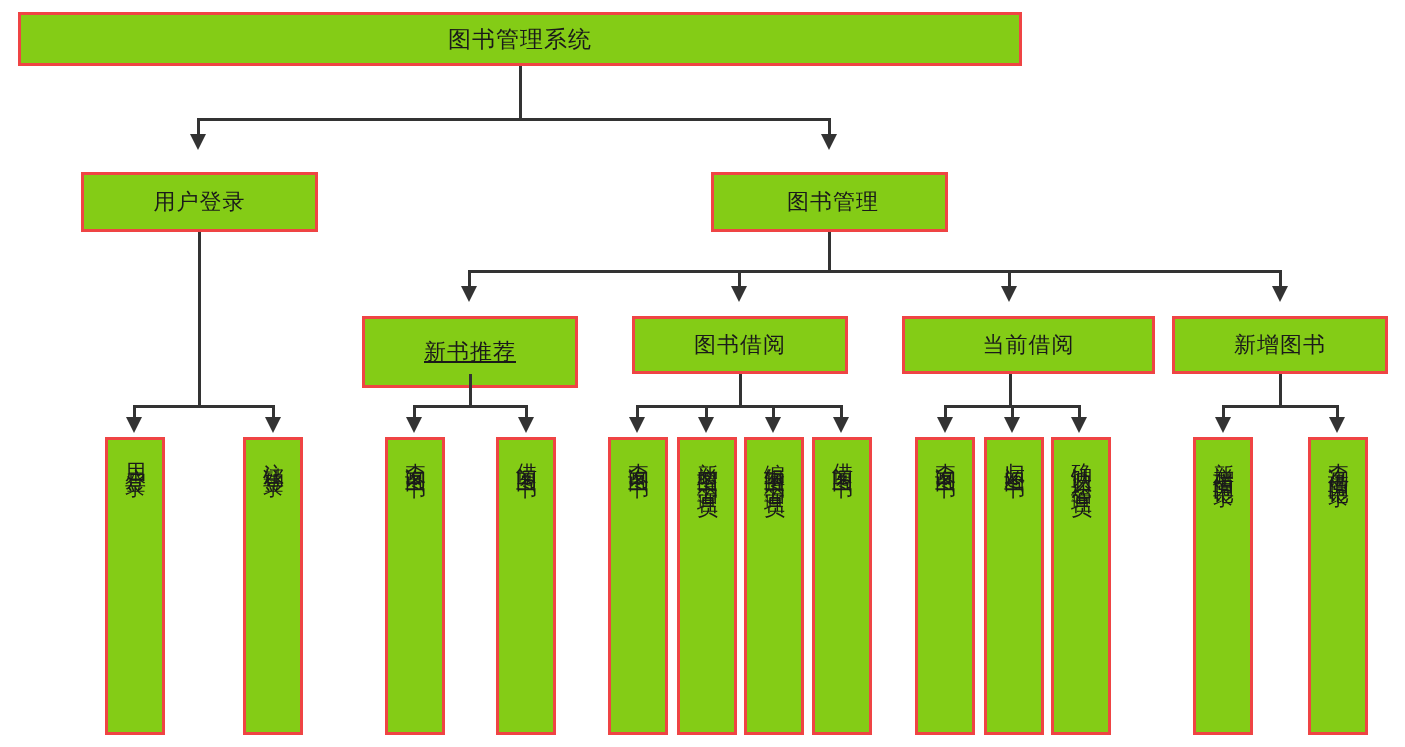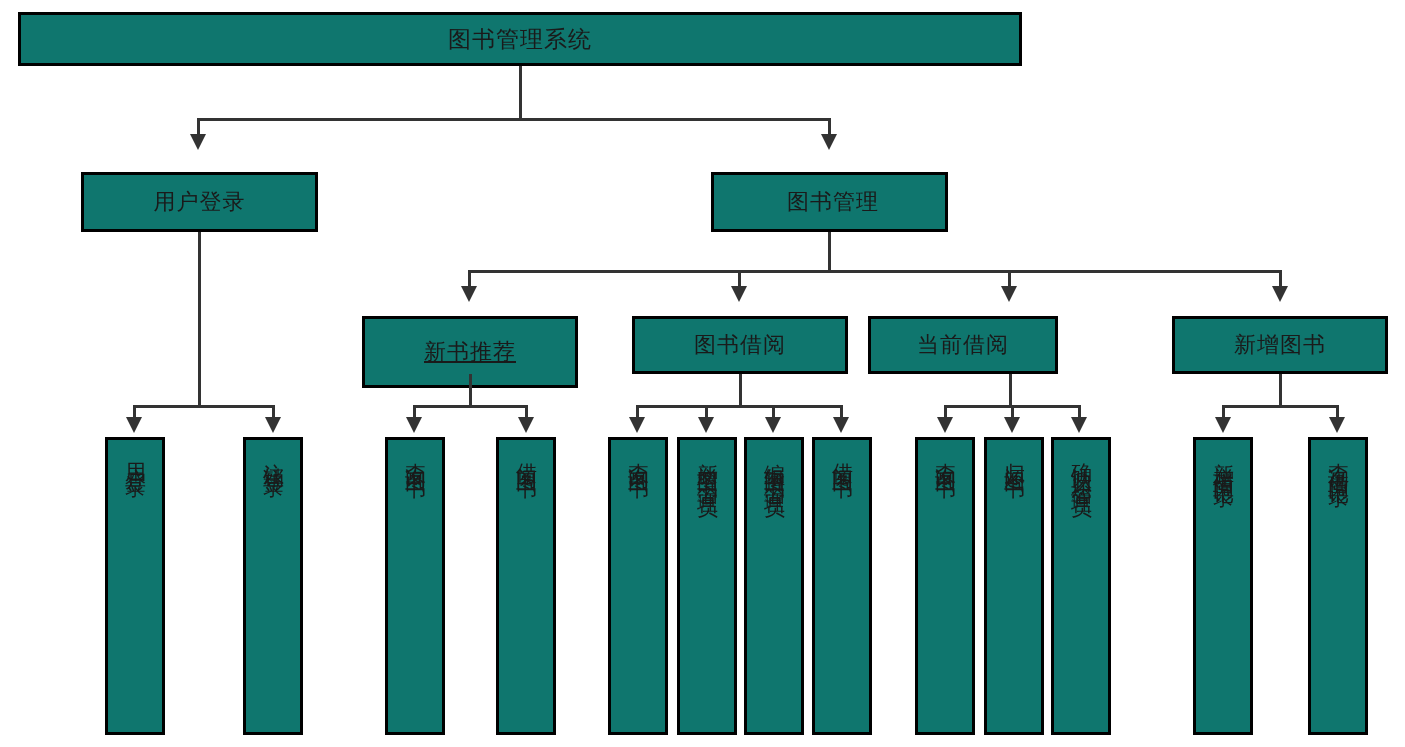--- a/index.html
+++ b/index.html
@@ -15,22 +15,22 @@
     position: relative;
     width: 1405px;
     height: 747px;
     background: #ffffff;
     overflow: hidden;
   }
   
   .node {
     position: absolute;
     box-sizing: border-box;
-    background: #0f766e;
-    border: 3px solid #000000;
+    background: #84cc16;
+    border: 3px solid #ef4444;
     display: flex;
     align-items: center;
     justify-content: center;
     color: #1a1a1a;
   }
   .node.lvl1 { border-width: 3px; }
   .node.lvl2 { border-width: 3px; }
   .node.lvl3 { border-width: 3px; }
   .node.leaf { border-width: 3px; }
 
@@ -131,21 +131,21 @@
   <div class="arrow" style="left:1001px; top:286px;"></div>
   <div class="ln v" style="left:1279px; top:270px; width:3px; height:18px;"></div>
   <div class="arrow" style="left:1272px; top:286px;"></div>
 
   <div class="node lvl3" style="left:362px; top:316px; width:216px; height:72px;text-decoration:underline;">
     <span class="label">新书推荐</span>
   </div>
   <div class="node lvl3" style="left:632px; top:316px; width:216px; height:58px;">
     <span class="label">图书借阅</span>
   </div>
-  <div class="node lvl3" style="left:868px; top:316px; width:190px; height:58px;">
+  <div class="node lvl3" style="left:902px; top:316px; width:253px; height:58px;">
     <span class="label">当前借阅</span>
   </div>
   <div class="node lvl3" style="left:1172px; top:316px; width:216px; height:58px;">
     <span class="label">新增图书</span>
   </div>
 
   <div class="ln v" style="left:469px; top:374px; width:3px; height:33px;"></div>
   <div class="ln h" style="left:413px; top:405px; width:115px; height:3px;"></div>
   <div class="ln v" style="left:413px; top:405px; width:3px; height:14px;"></div>
   <div class="arrow" style="left:406px; top:417px;"></div>

